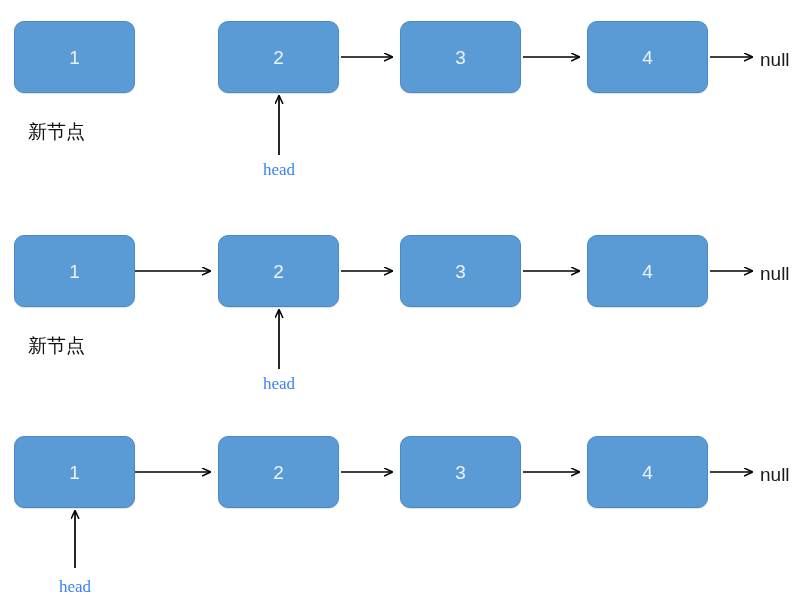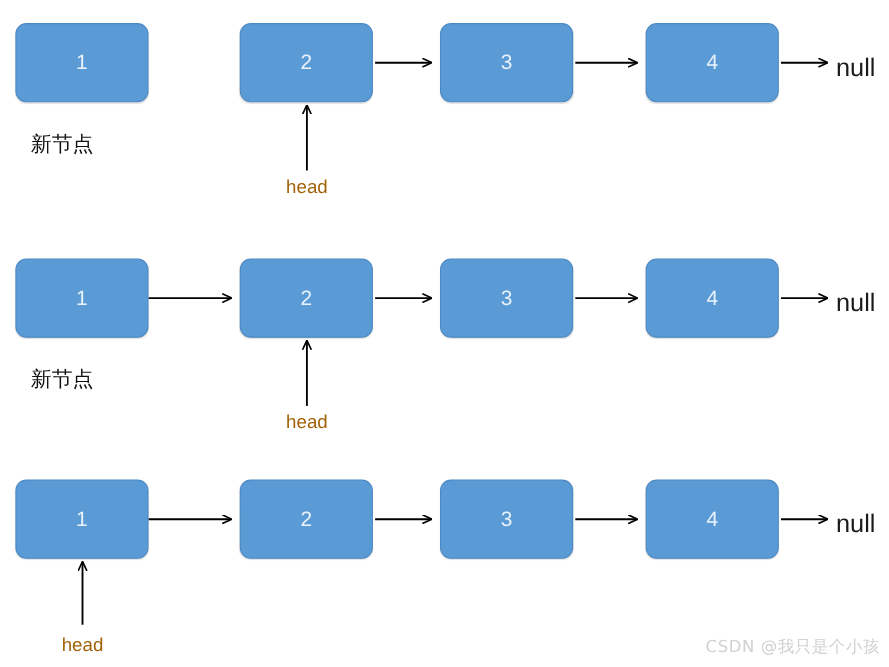--- a/index.html
+++ b/index.html
@@ -31,32 +31,32 @@
     box-shadow: 0 1px 1px rgba(0,0,0,0.12);
   }
   .node-label {
     color: #eaf2fb;
     font-size: 19px;
     line-height: 1;
     font-family: "Liberation Sans", "DejaVu Sans", sans-serif;
   }
   .null-label {
     position: absolute;
-    font-size: 23px;
+    font-size: 19px;
     color: #1a1a1a;
     line-height: 1;
     font-family: "Liberation Sans", "DejaVu Sans", sans-serif;
     white-space: nowrap;
   }
   .head-label {
     position: absolute;
     font-size: 17px;
-    color: #a16207;
+    color: #3b82f6;
     line-height: 1;
-    font-family: Liberation Sans, sans-serif;
+    font-family: Liberation Serif, serif;
     white-space: nowrap;
     transform: translateX(-50%);
   }
   .cn-label {
     position: absolute;
     font-size: 19px;
     color: #111111;
     line-height: 1;
     font-family: Liberation Sans, sans-serif;
     white-space: nowrap;
@@ -163,15 +163,14 @@
   </div>
   <div class="node-box" style="left:400px; top:436px;">
     <span class="node-label">3</span>
   </div>
   <div class="node-box" style="left:587px; top:436px;">
     <span class="node-label">4</span>
   </div>
   <div class="null-label" style="left:760px; top:465px;">null</div>
   <div class="head-label" style="left:75px; top:578px;">head</div>
 
-  <div class="watermark">CSDN @我只是个小孩</div>
 
 </div>
 
 </body></html>

